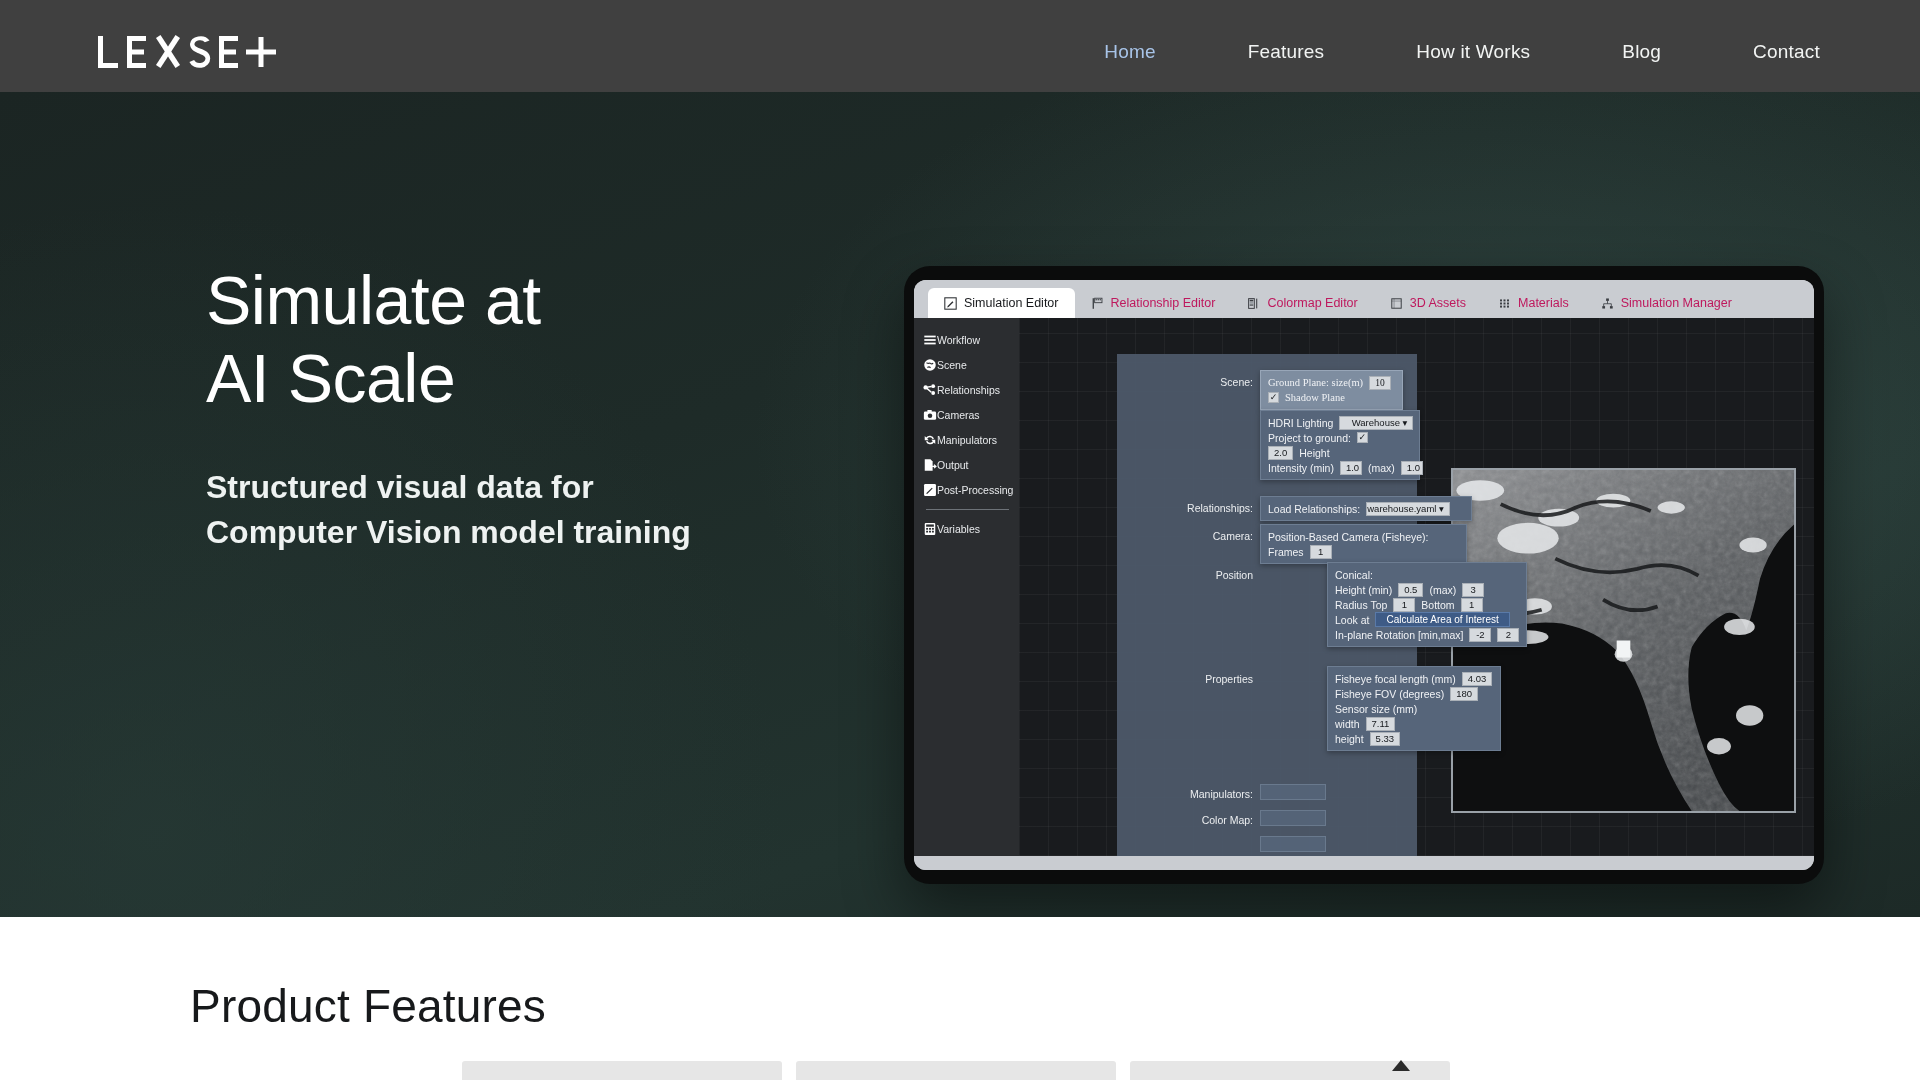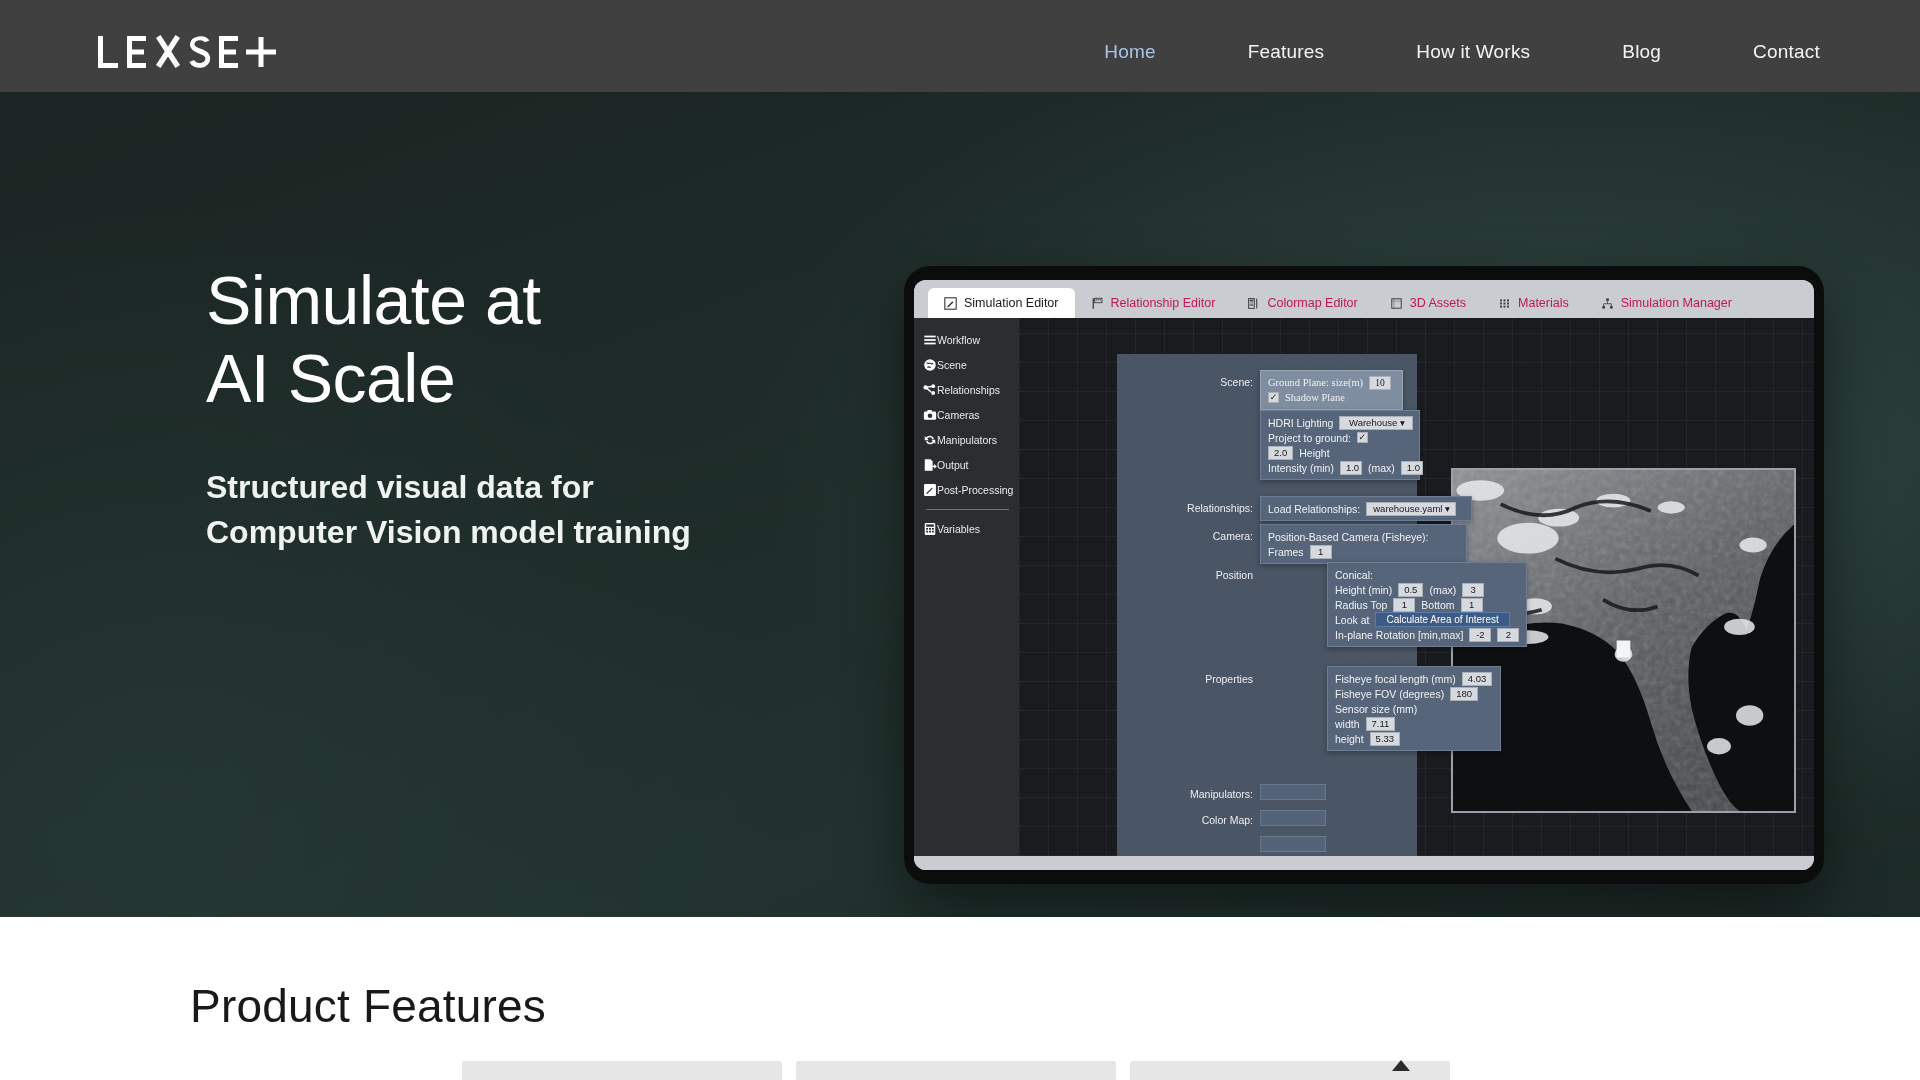--- a/index.html
+++ b/index.html
@@ -217,21 +217,21 @@
     background:#d6dade;
     color:#15181c;
     border:1px solid #aab0b7;
     font-size:9.5px;
     line-height:12px;
     padding:0 5px;
     min-width:22px;
     text-align:center;
     display:inline-block;
   }
-  .fld.wide{ min-width:74px; text-align:center; padding-left:6px; }
+  .fld.wide{ min-width:74px; text-align:right; padding-left:0; }
   .chk{
     width:11px;height:11px;
     background:#d6dade;
     border:1px solid #aab0b7;
     display:inline-flex;align-items:center;justify-content:center;
     font-size:9px;color:#14171a;line-height:1;
   }
   .btn-blue{
     background:#3e5b86;
     border:1px solid #5a7aa8;

